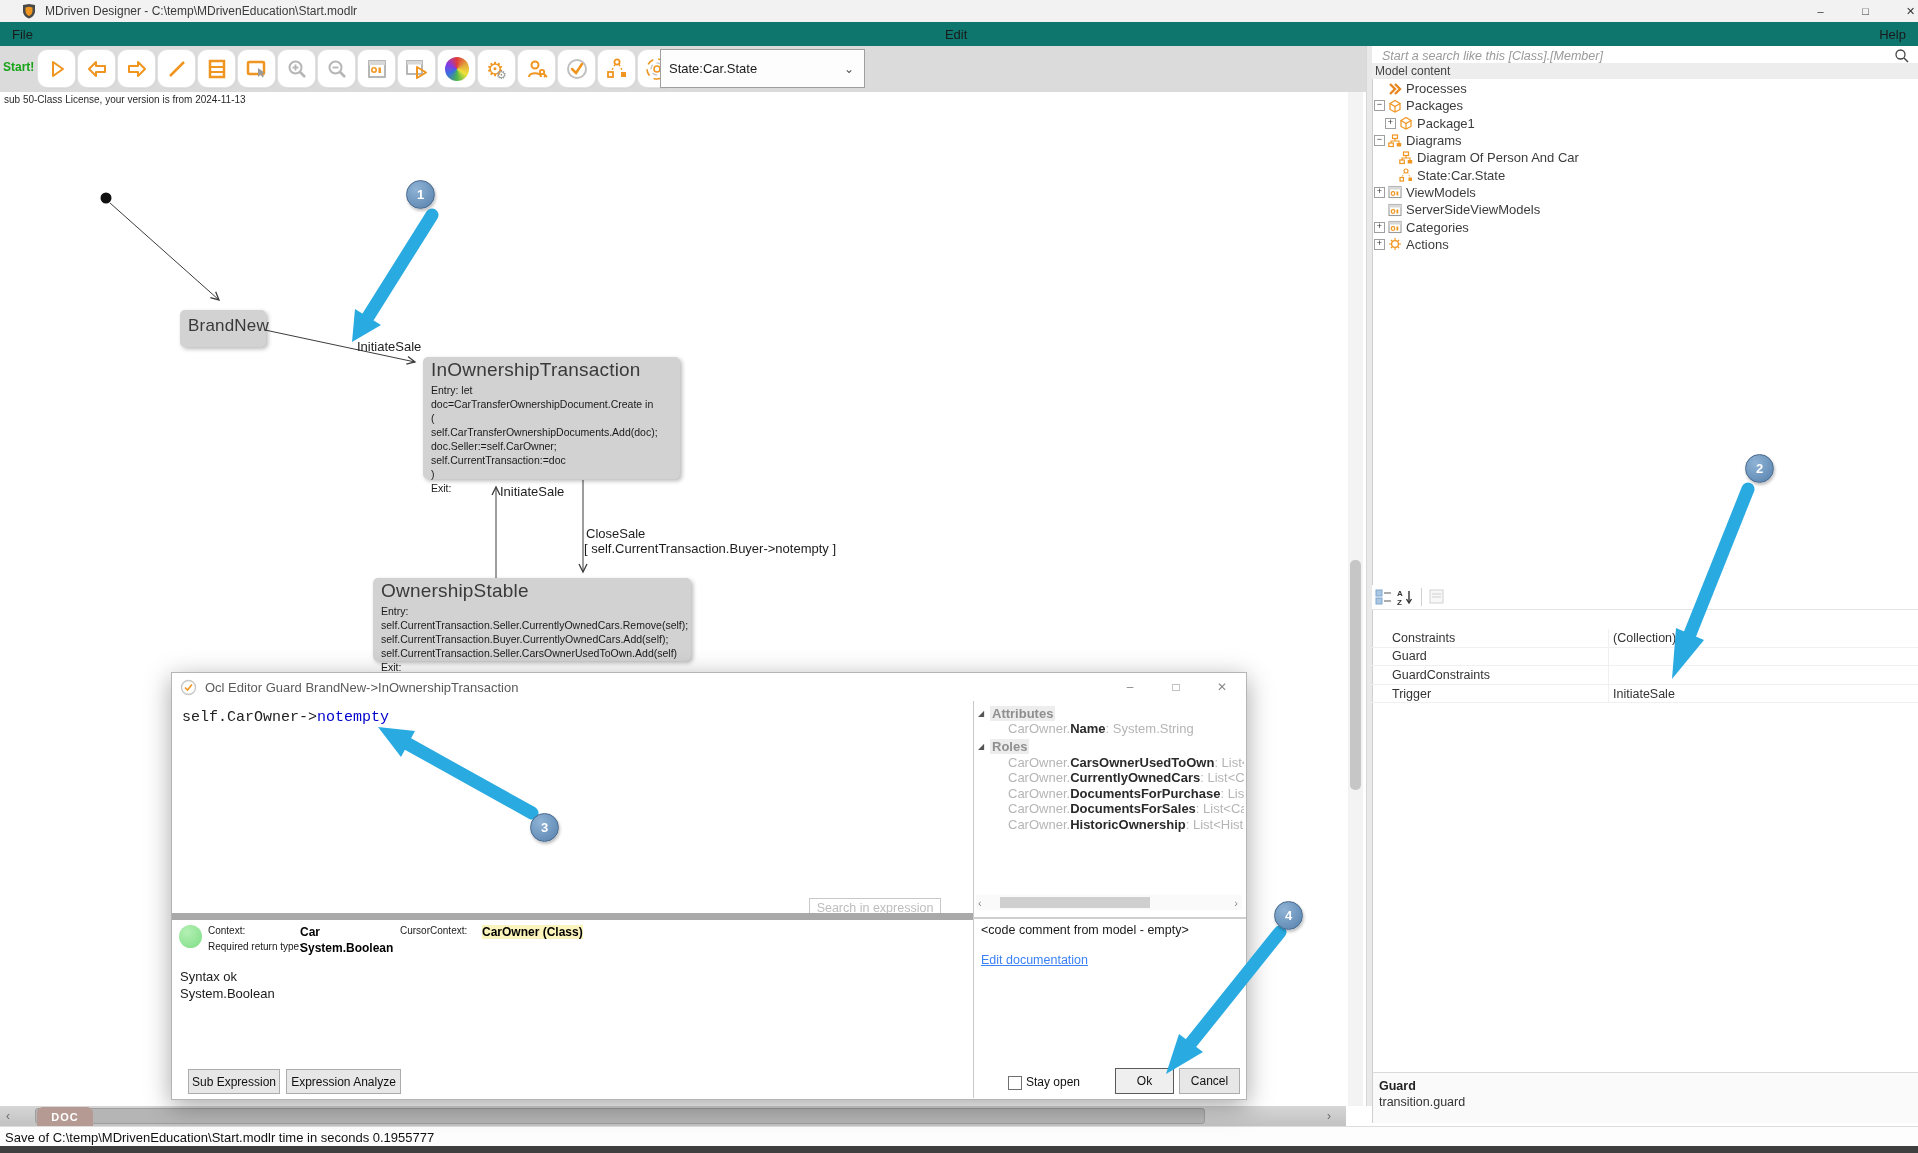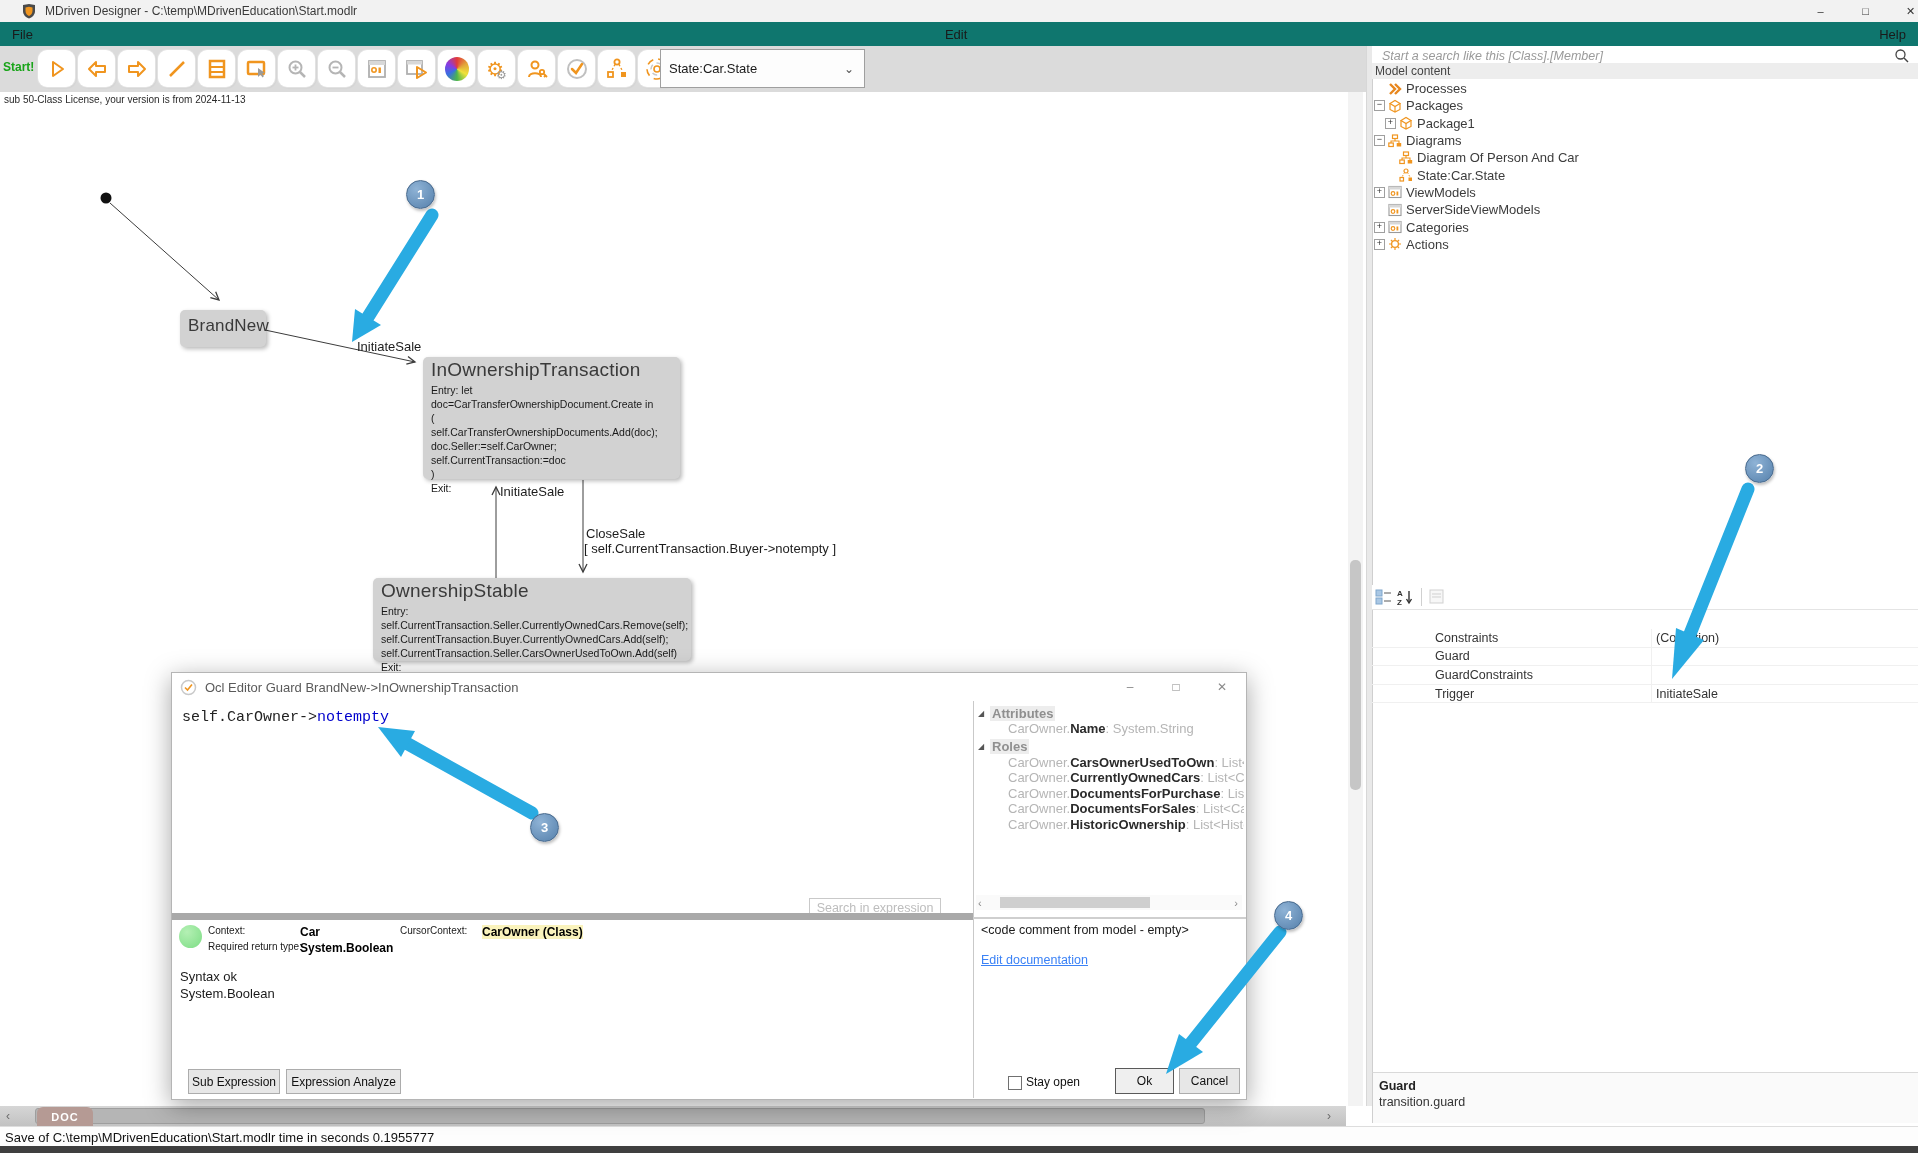--- a/index.html
+++ b/index.html
@@ -59,21 +59,21 @@
   .expander.hidden-exp{visibility:hidden;}
   .tree-icon{width:16px;height:14px;margin-right:2px;flex:0 0 auto;}
   
   #prop-toolbar{left:1372px;top:585px;width:546px;height:24px;background:#fff;border-bottom:1px solid #e4e4e4;}
   .ptb-icon{position:absolute;top:588px;width:18px;height:18px;}
   #prop-cat-row{left:1372px;top:610px;width:546px;height:19px;background:#fafafa;display:flex;align-items:center;}
   #prop-cat-row .chev{margin-left:5px;width:14px;}
   #prop-cat-row .cat{font-size:12.5px;font-weight:bold;color:#222;margin-left:8px;}
   #prop-rows{left:1372px;top:629px;width:546px;}
   .prop-row{display:flex;height:17.6px;border-bottom:1px solid #f0f0f0;font-size:12.5px;color:#333;}
-  .prop-name{width:236px;padding-left:20px;display:flex;align-items:center;box-sizing:border-box;margin-left:43px;}
+  .prop-name{width:236px;padding-left:20px;display:flex;align-items:center;box-sizing:border-box;}
   .prop-val{flex:1;border-left:1px solid #f0f0f0;padding-left:4px;display:flex;align-items:center;}
   #guard-desc{left:1372px;top:1072px;width:546px;height:50px;background:#fafafa;border-top:1px solid #d9d9d9;border-left:1px solid #cfcfcf;}
   #guard-desc .t{font-size:12.5px;font-weight:bold;color:#222;margin:6px 0 2px 6px;}
   #guard-desc .d{font-size:12.5px;color:#333;margin-left:6px;}
   
   #ocl-dialog{left:171px;top:672px;width:1074px;height:426px;background:#fff;border:1px solid #b5b5b5;
       box-shadow:0 6px 24px rgba(0,0,0,.35);z-index:5;}
   #dlg-titlebar{position:absolute;left:0;top:0;width:100%;height:28px;background:#fff;display:flex;align-items:center;}
   #dlg-title{font-size:13px;color:#5a5a5a;margin-left:8px;}
   .dlg-winbtn{position:absolute;top:0;width:44px;height:28px;display:flex;align-items:center;justify-content:center;color:#8a8a8a;font-size:12px;}

